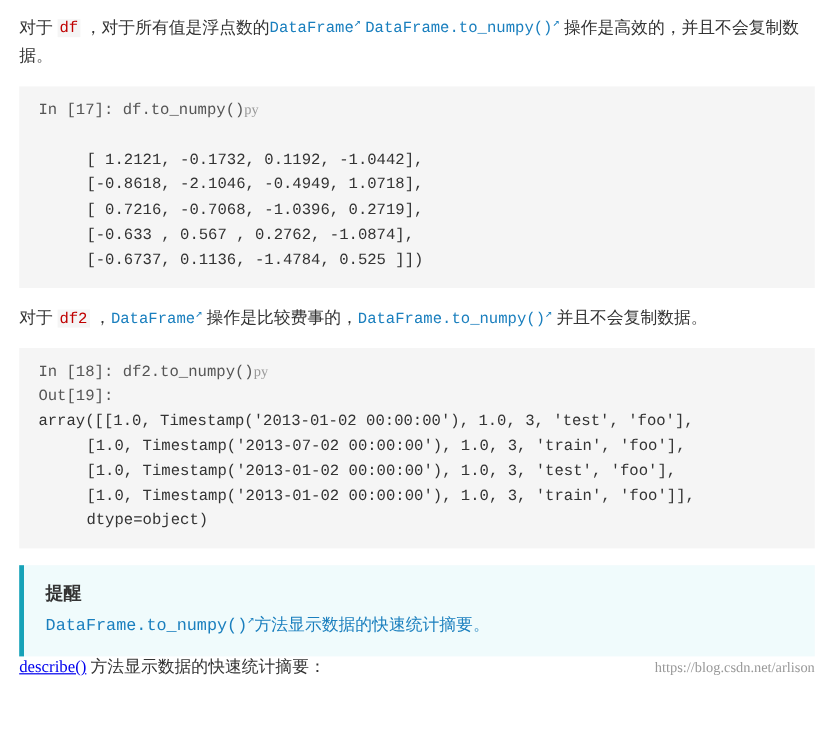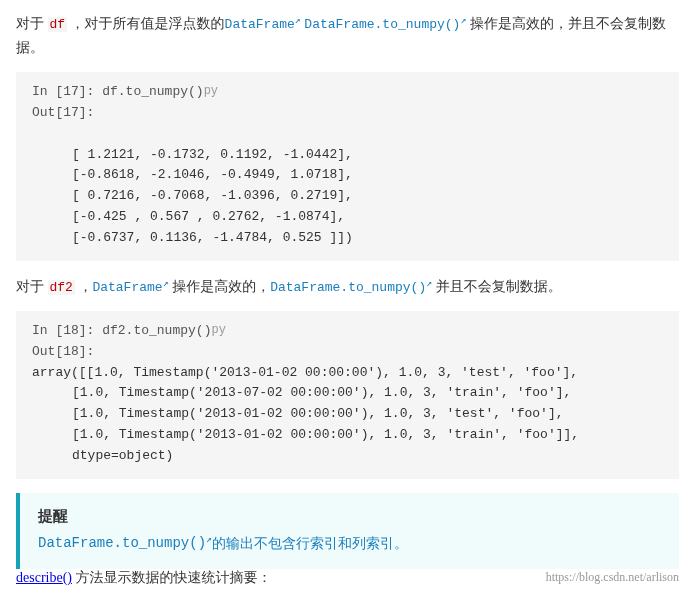--- a/index.html
+++ b/index.html
@@ -59,21 +59,21 @@
     }
 
     .code-cell-label {
       color: #555;
       white-space: nowrap;
     }
 
     .code-lang-badge {
       color: #999;
       font-size: 12px;
-      font-family: Liberation Mono, monospace;
+      font-family: Liberation Serif, serif;
     }
 
     .code-output-line {
       color: #555;
       font-family: "Consolas", "Courier New", monospace;
       font-size: 13px;
     }
 
     .code-array-block {
       color: #333;
@@ -156,55 +156,54 @@
     <span>对于</span>
     <span class="inline-red">df</span>
     <span>，对于所有值是浮点数的</span><a class="link-code" href="#">DataFrame</a><span> </span><a class="link-code" href="#">DataFrame.to_numpy()</a><span> 操作是高效的，并且不会复制数据。</span>
   </p>
 
   <div class="code-block-wrapper">
     <div class="code-cell-line">
       <span class="code-cell-label">In [17]: df.to_numpy()</span>
       <span class="code-lang-badge">py</span>
     </div>
-    <div class="code-output-line">Out[17]:</div>
     <div class="code-array-block">
       <br>
       <span class="indent">[ 1.2121, -0.1732,  0.1192, -1.0442],</span>
       <span class="indent">[-0.8618, -2.1046, -0.4949,  1.0718],</span>
       <span class="indent">[ 0.7216, -0.7068, -1.0396,  0.2719],</span>
-      <span class="indent">[-0.425 ,  0.567 ,  0.2762, -1.0874],</span>
+      <span class="indent">[-0.633 ,  0.567 ,  0.2762, -1.0874],</span>
       <span class="indent">[-0.6737,  0.1136, -1.4784,  0.525 ]])</span>
     </div>
   </div>
 
   <p class="text-paragraph">
     <span>对于</span>
     <span class="inline-red">df2</span>
-    <span>，</span><a class="link-code" href="#">DataFrame</a><span> 操作是高效的，</span><a class="link-code" href="#">DataFrame.to_numpy()</a><span> 并且不会复制数据。</span>
+    <span>，</span><a class="link-code" href="#">DataFrame</a><span> 操作是比较费事的，</span><a class="link-code" href="#">DataFrame.to_numpy()</a><span> 并且不会复制数据。</span>
   </p>
 
   <div class="code-block-wrapper">
     <div class="code-cell-line">
       <span class="code-cell-label">In [18]: df2.to_numpy()</span>
       <span class="code-lang-badge">py</span>
     </div>
-    <div class="code-output-line">Out[18]:</div>
+    <div class="code-output-line">Out[19]:</div>
     <div class="code-array-block">
       <span>array([[1.0, Timestamp('2013-01-02 00:00:00'), 1.0, 3, 'test', 'foo'],</span><br>
       <span class="indent">[1.0, Timestamp('2013-07-02 00:00:00'), 1.0, 3, 'train', 'foo'],</span>
       <span class="indent">[1.0, Timestamp('2013-01-02 00:00:00'), 1.0, 3, 'test', 'foo'],</span>
       <span class="indent">[1.0, Timestamp('2013-01-02 00:00:00'), 1.0, 3, 'train', 'foo']], dtype=object)</span>
     </div>
   </div>
 
   <div class="hint-box">
     <div class="hint-title">提醒</div>
     <div class="hint-content">
-      <a class="link-code" href="#">DataFrame.to_numpy()</a><span>的输出不包含行索引和列索引。</span>
+      <a class="link-code" href="#">DataFrame.to_numpy()</a><span>方法显示数据的快速统计摘要。</span>
     </div>
   </div>
 
   <div class="footer-line">
     <div class="footer-text">
       <a class="link-code" href="#">describe()</a><span> 方法显示数据的快速统计摘要：</span>
     </div>
     <a class="footer-link" href="#">https://blog.csdn.net/arlison</a>
   </div>
 

